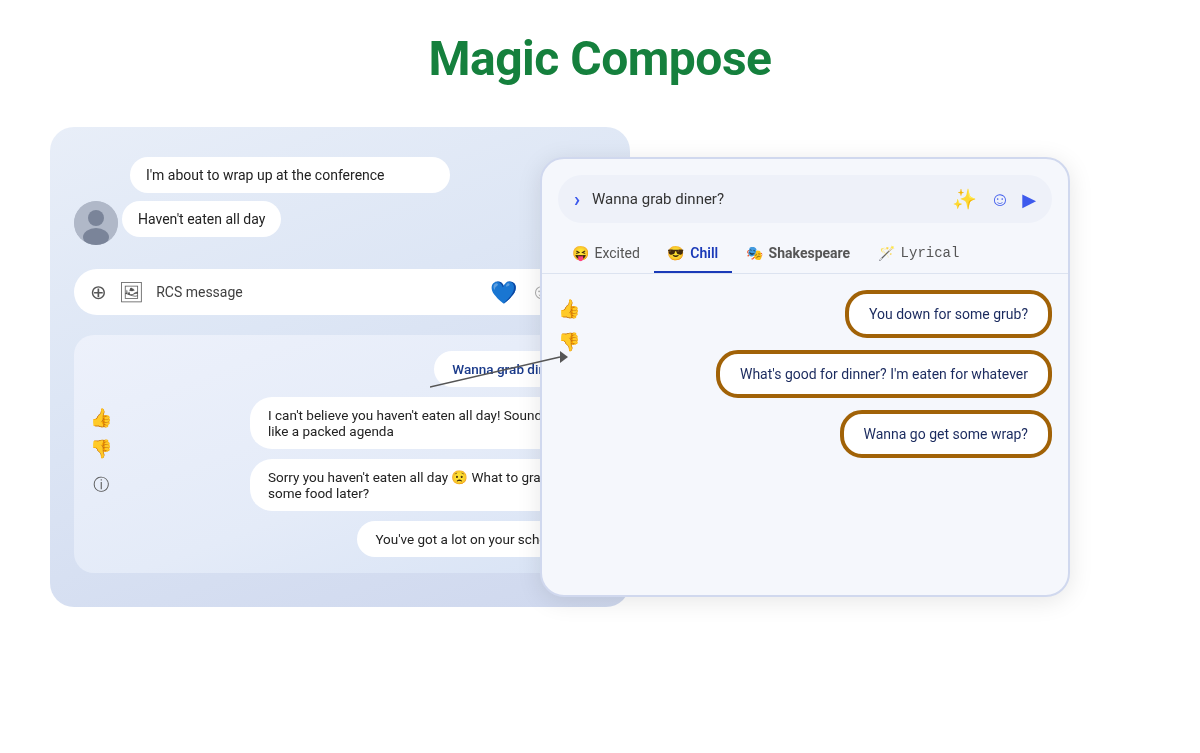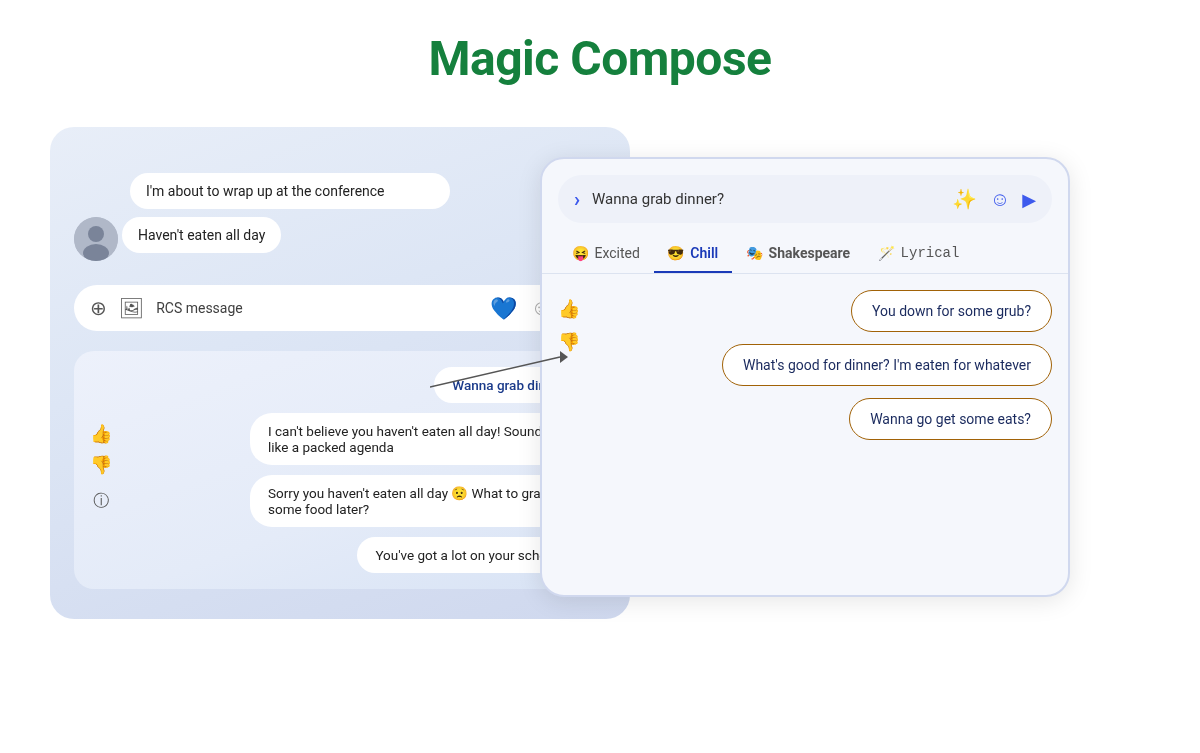--- a/index.html
+++ b/index.html
@@ -28,21 +28,21 @@
       align-items: flex-start;
       position: relative;
       width: 1100px;
       gap: 0;
     }
 
     
     .left-panel {
       background: linear-gradient(160deg, #e8eef8 0%, #dde6f5 40%, #cfd8ee 100%);
       border-radius: 24px;
-      padding: 46px 24px 30px 24px;
+      padding: 30px 24px 30px 24px;
       width: 580px;
       min-height: 480px;
       position: relative;
       z-index: 1;
     }
 
     .chat-header-msgs {
       display: flex;
       flex-direction: column;
       gap: 8px;
@@ -267,21 +267,21 @@
 
     .right-suggestion-bubble {
       background: #fff;
       border-radius: 22px;
       padding: 12px 20px;
       font-size: 14px;
       color: #1a2a5e;
       cursor: pointer;
       max-width: 340px;
       text-align: left;
-      border: 1px solid #a16207;
+      border: 4px solid #a16207;
     }
 
     
     .connector-svg {
       position: absolute;
       left: 380px;
       top: 200px;
       width: 180px;
       height: 120px;
       z-index: 10;
@@ -382,19 +382,19 @@
     </div>
 
     <div class="right-suggestions">
       <div class="right-feedback-icons">
         <span class="feedback-icon">👍</span>
         <span class="feedback-icon">👎</span>
       </div>
       <div class="right-suggestion-bubbles">
         <div class="right-suggestion-bubble">You down for some grub?</div>
         <div class="right-suggestion-bubble">What's good for dinner? I'm eaten for whatever</div>
-        <div class="right-suggestion-bubble">Wanna go get some eats?</div>
+        <div class="right-suggestion-bubble">Wanna go get some wrap?</div>
       </div>
     </div>
 
   </div>
 
 </div>
 
 </body></html>

